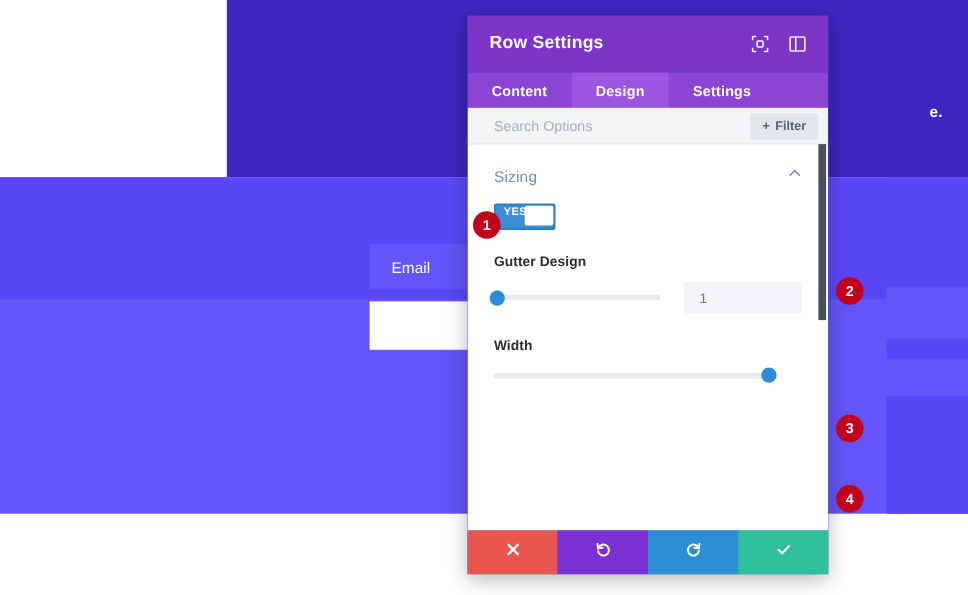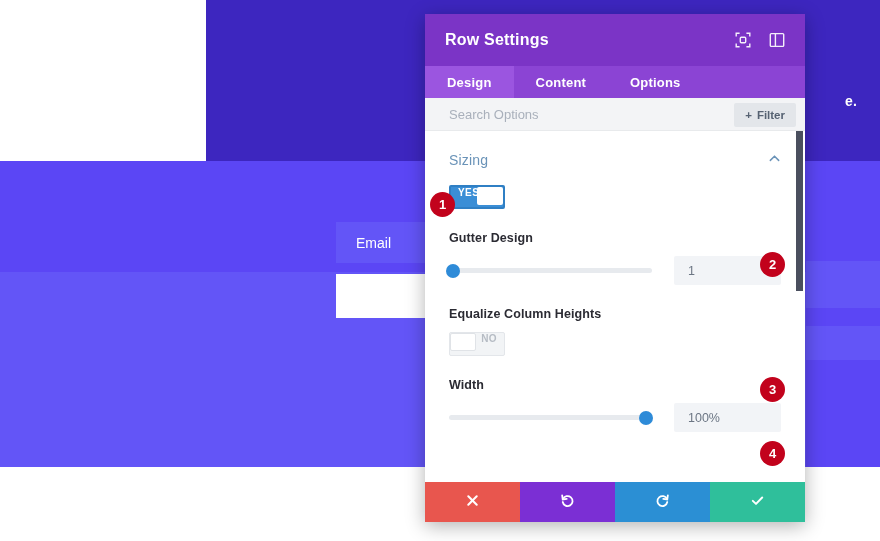--- a/index.html
+++ b/index.html
@@ -88,21 +88,21 @@
   .blk-lower {
     position: absolute;
     left: 806px; top: 360px; width: 74px; height: 107px;
     background: #5b46f5;
   }
 
   
   #panel {
     position: absolute;
     left: 425px; top: 14px;
-    width: 380px; height: 508px;
+    width: 328px; height: 508px;
     background: #1d4ed8;
     box-shadow: 0 4px 18px rgba(0,0,0,.30);
     overflow: hidden;
     display: flex;
     flex-direction: column;
   }
 
   .panel-header {
     height: 52px;
     background: #8833cc;
@@ -378,23 +378,23 @@
       <span>
         <svg class="hdr-ico" viewBox="0 0 16 16" fill="none" stroke="#ffffff" stroke-width="1.4">
           <rect x="1.3" y="1.6" width="13.4" height="12.8" rx="1"></rect>
           <line x1="6.4" y1="1.6" x2="6.4" y2="14.4"></line>
         </svg>
       </span>
     </div>
   </div>
 
   <div class="panel-tabs">
+    <div class="tab">Content</div>
     <div class="tab active">Design</div>
-    <div class="tab">Content</div>
-    <div class="tab">Options</div>
+    <div class="tab">Settings</div>
   </div>
 
   <div class="panel-search">
     <input class="search-input" type="text" placeholder="Search Options" style="">
     <div class="filter-btn">
       <span>+</span>
       <span>Filter</span>
     </div>
   </div>
 
@@ -422,38 +422,28 @@
       <div class="field-label">Gutter Design</div>
       <div class="slider-row">
         <div class="slider">
           <span class="track"></span>
           <span class="thumb" style="left:2%"></span>
         </div>
         <div class="value-box">1</div>
       </div>
     </div>
 
-    <div class="field">
-      <div class="field-label">Equalize Column Heights</div>
-      <div class="toggle-row">
-        <div class="toggle off">
-          <span class="knob"></span>
-          <span class="tlabel">NO</span>
-        </div>
-      </div>
-    </div>
 
     <div class="field">
       <div class="field-label">Width</div>
       <div class="slider-row">
         <div class="slider">
           <span class="track"></span>
           <span class="thumb" style="left:97%"></span>
         </div>
-        <div class="value-box">100%</div>
       </div>
     </div>
 
     <div class="panel-scrollbar">
       <div class="thumbbar"></div>
     </div>
   </div>
 
   <div class="panel-footer">
     <div class="footer-btn fb-close">

